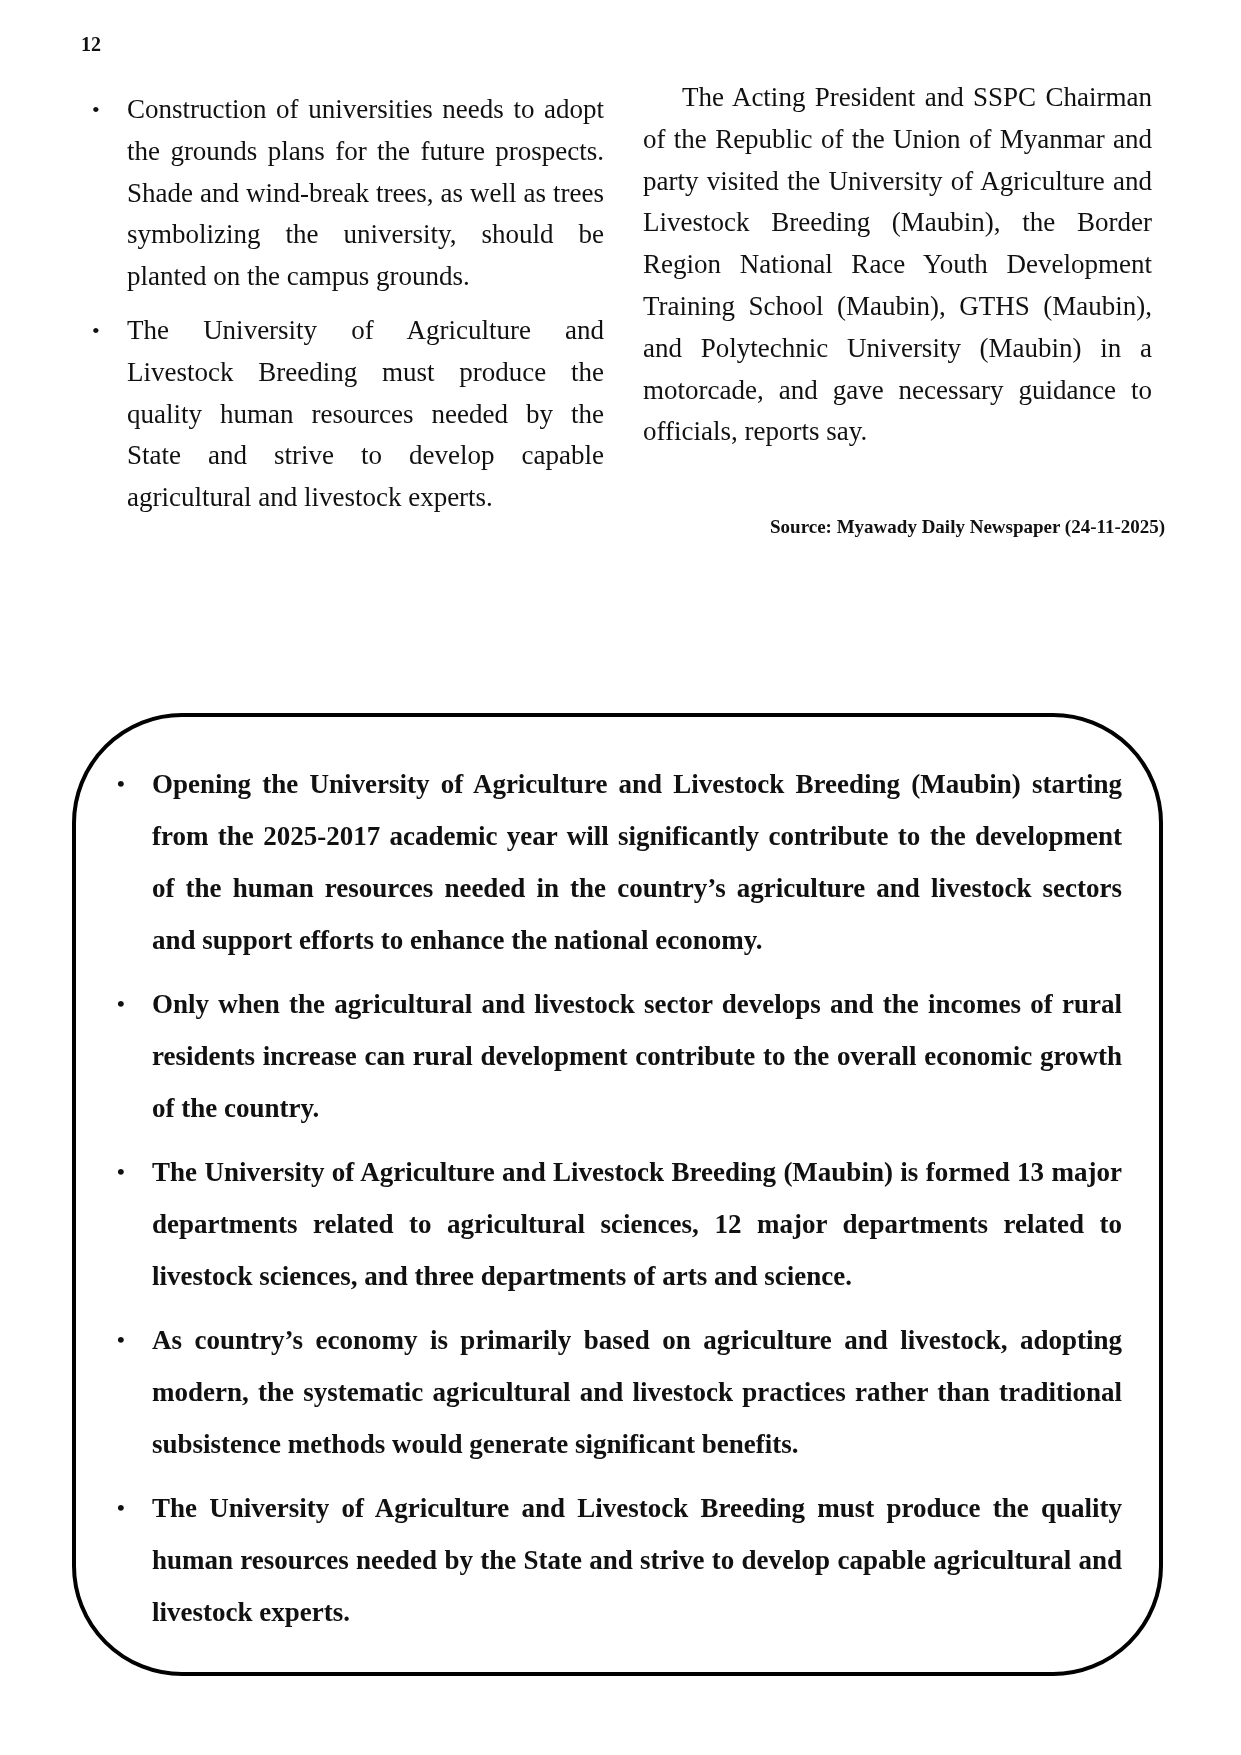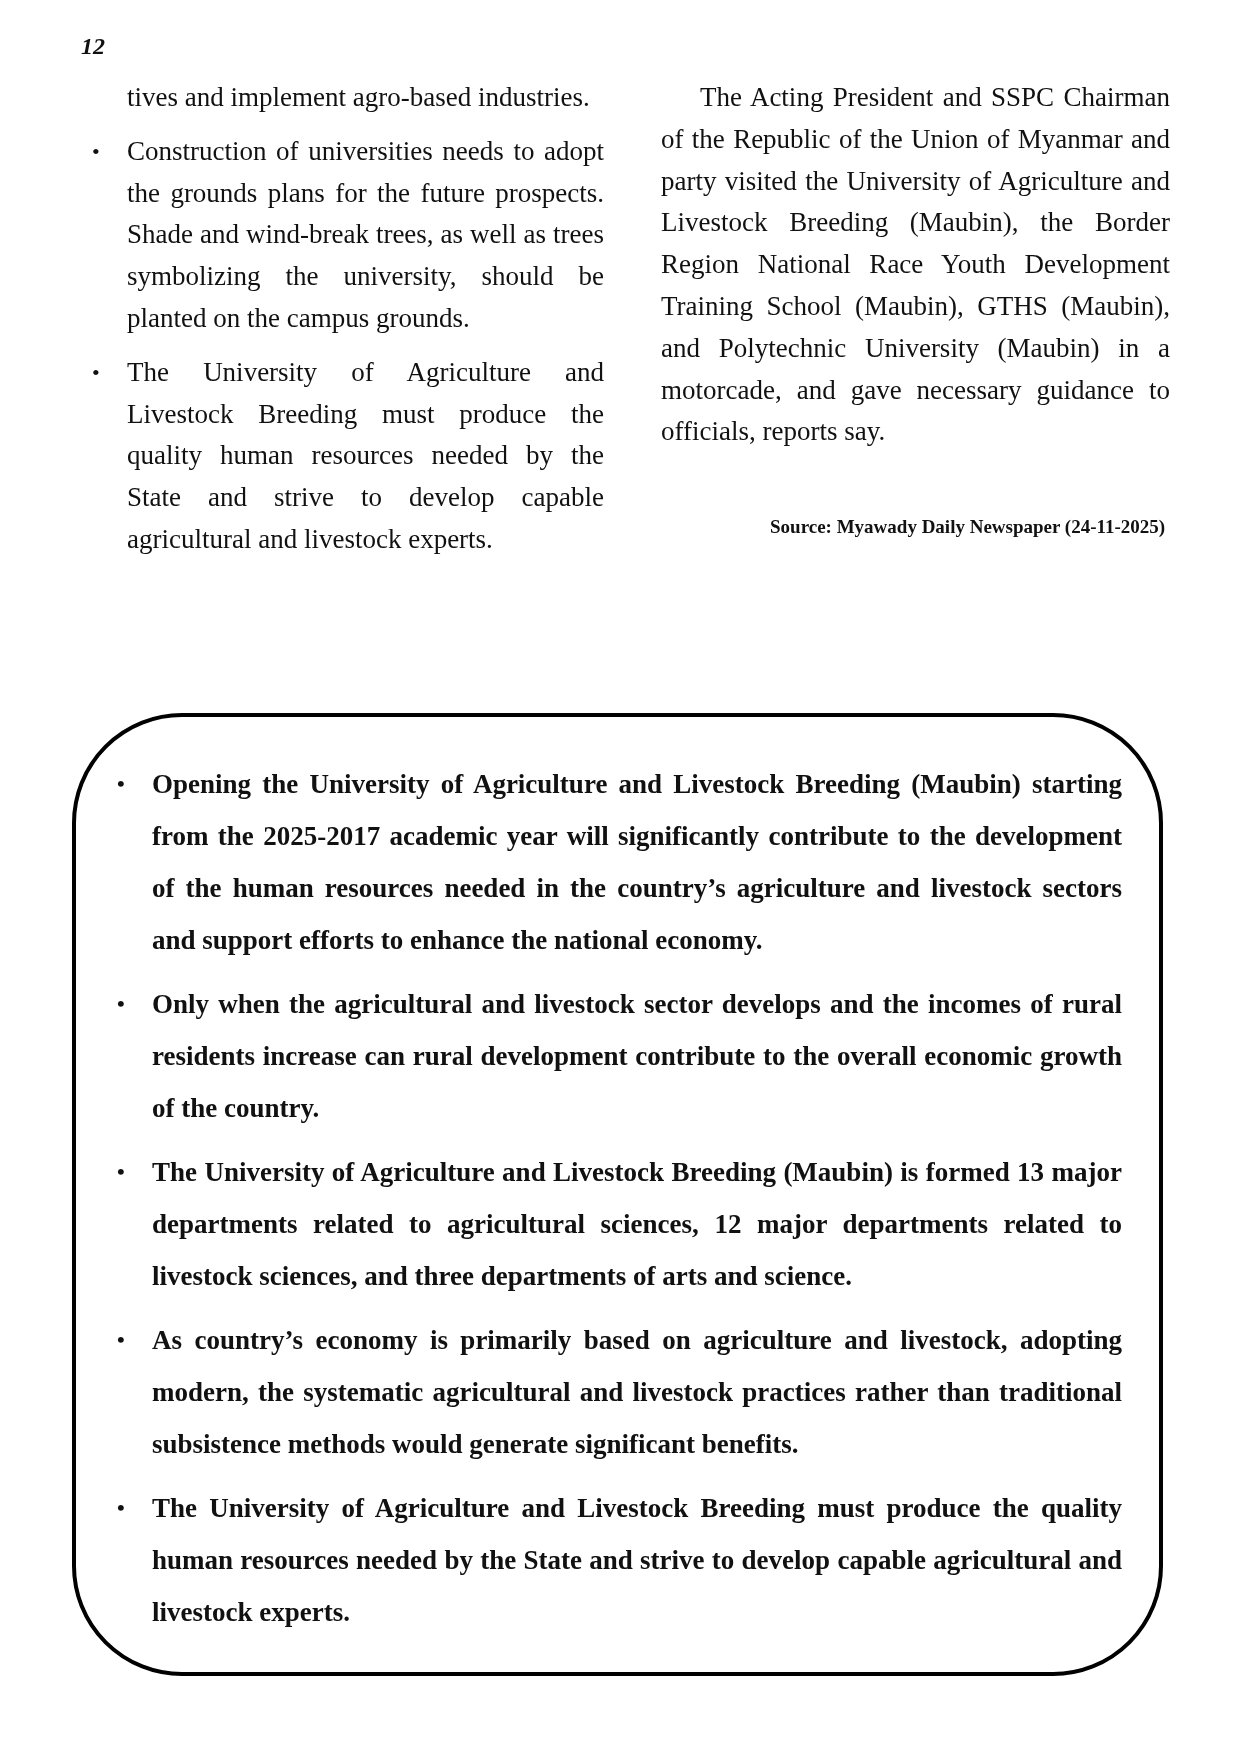--- a/index.html
+++ b/index.html
@@ -1,21 +1,21 @@
 <!DOCTYPE html>
 <html><head>
 <meta charset="utf-8">
 <style>
   html, body { margin:0; padding:0; background:#ffffff; }
   body { width:1241px; height:1755px; position:relative; overflow:hidden;
          font-family:"Liberation Serif", "DejaVu Serif", serif; color:#111; }
-  .page-number { position:absolute; left:81px; top:33px; font-weight:bold; font-size:24px;font-style:italic; }
+  .page-number { position:absolute; left:81px; top:33px; font-weight:bold; font-size:20px; }
   .col { position:absolute; font-size:27px; line-height:41.8px; text-align:justify; }
   .col-left { left:92px; top:77px; width:512px; }
-  .col-right { left:661px; top:77px; width:509px; }
+  .col-right { left:643px; top:77px; width:509px; }
   .col p { margin:0; }
   .cont { padding-left:35px; }
   ul.bl { list-style:none; margin:0; padding:0; }
   ul.bl li { position:relative; padding-left:35px; }
   ul.bl li .bullet { position:absolute; left:0; top:0; font-size:22px; }
   .col-left .gap { height:12px; }
   .indent { text-indent:39px; }
   .source { position:absolute; left:770px; top:516px; font-size:19px; font-weight:bold; white-space:nowrap; }
   .box { position:absolute; left:72px; top:713px; width:1091px; height:963px;
          border:4px solid #000; border-radius:110px; box-sizing:border-box; }
@@ -23,21 +23,20 @@
               font-size:27px; font-weight:bold; line-height:52px; text-align:justify; }
   .box-list li { position:relative; padding-left:38px; margin-bottom:12px; }
   .box-list li .bullet { position:absolute; left:0; top:0; font-size:22px; }
 </style>
 </head>
 <body>
 
 <div class="page-number">12</div>
 
 <div class="col col-left">
-  <p class="cont">tives and implement agro-based industries.</p>
   <div class="gap"></div>
   <ul class="bl">
     <li>
       <span class="bullet">•</span>
       <span>Construction of universities needs to adopt the grounds plans for the future prospects. Shade and wind-break trees, as well as trees symbolizing the university, should be planted on the campus grounds.</span>
     </li>
     <li style="margin-top:12px;">
       <span class="bullet">•</span>
       <span>The University of Agriculture and Livestock Breeding must produce the quality human resources needed by the State and strive to develop capable agricultural and livestock experts.</span>
     </li>

